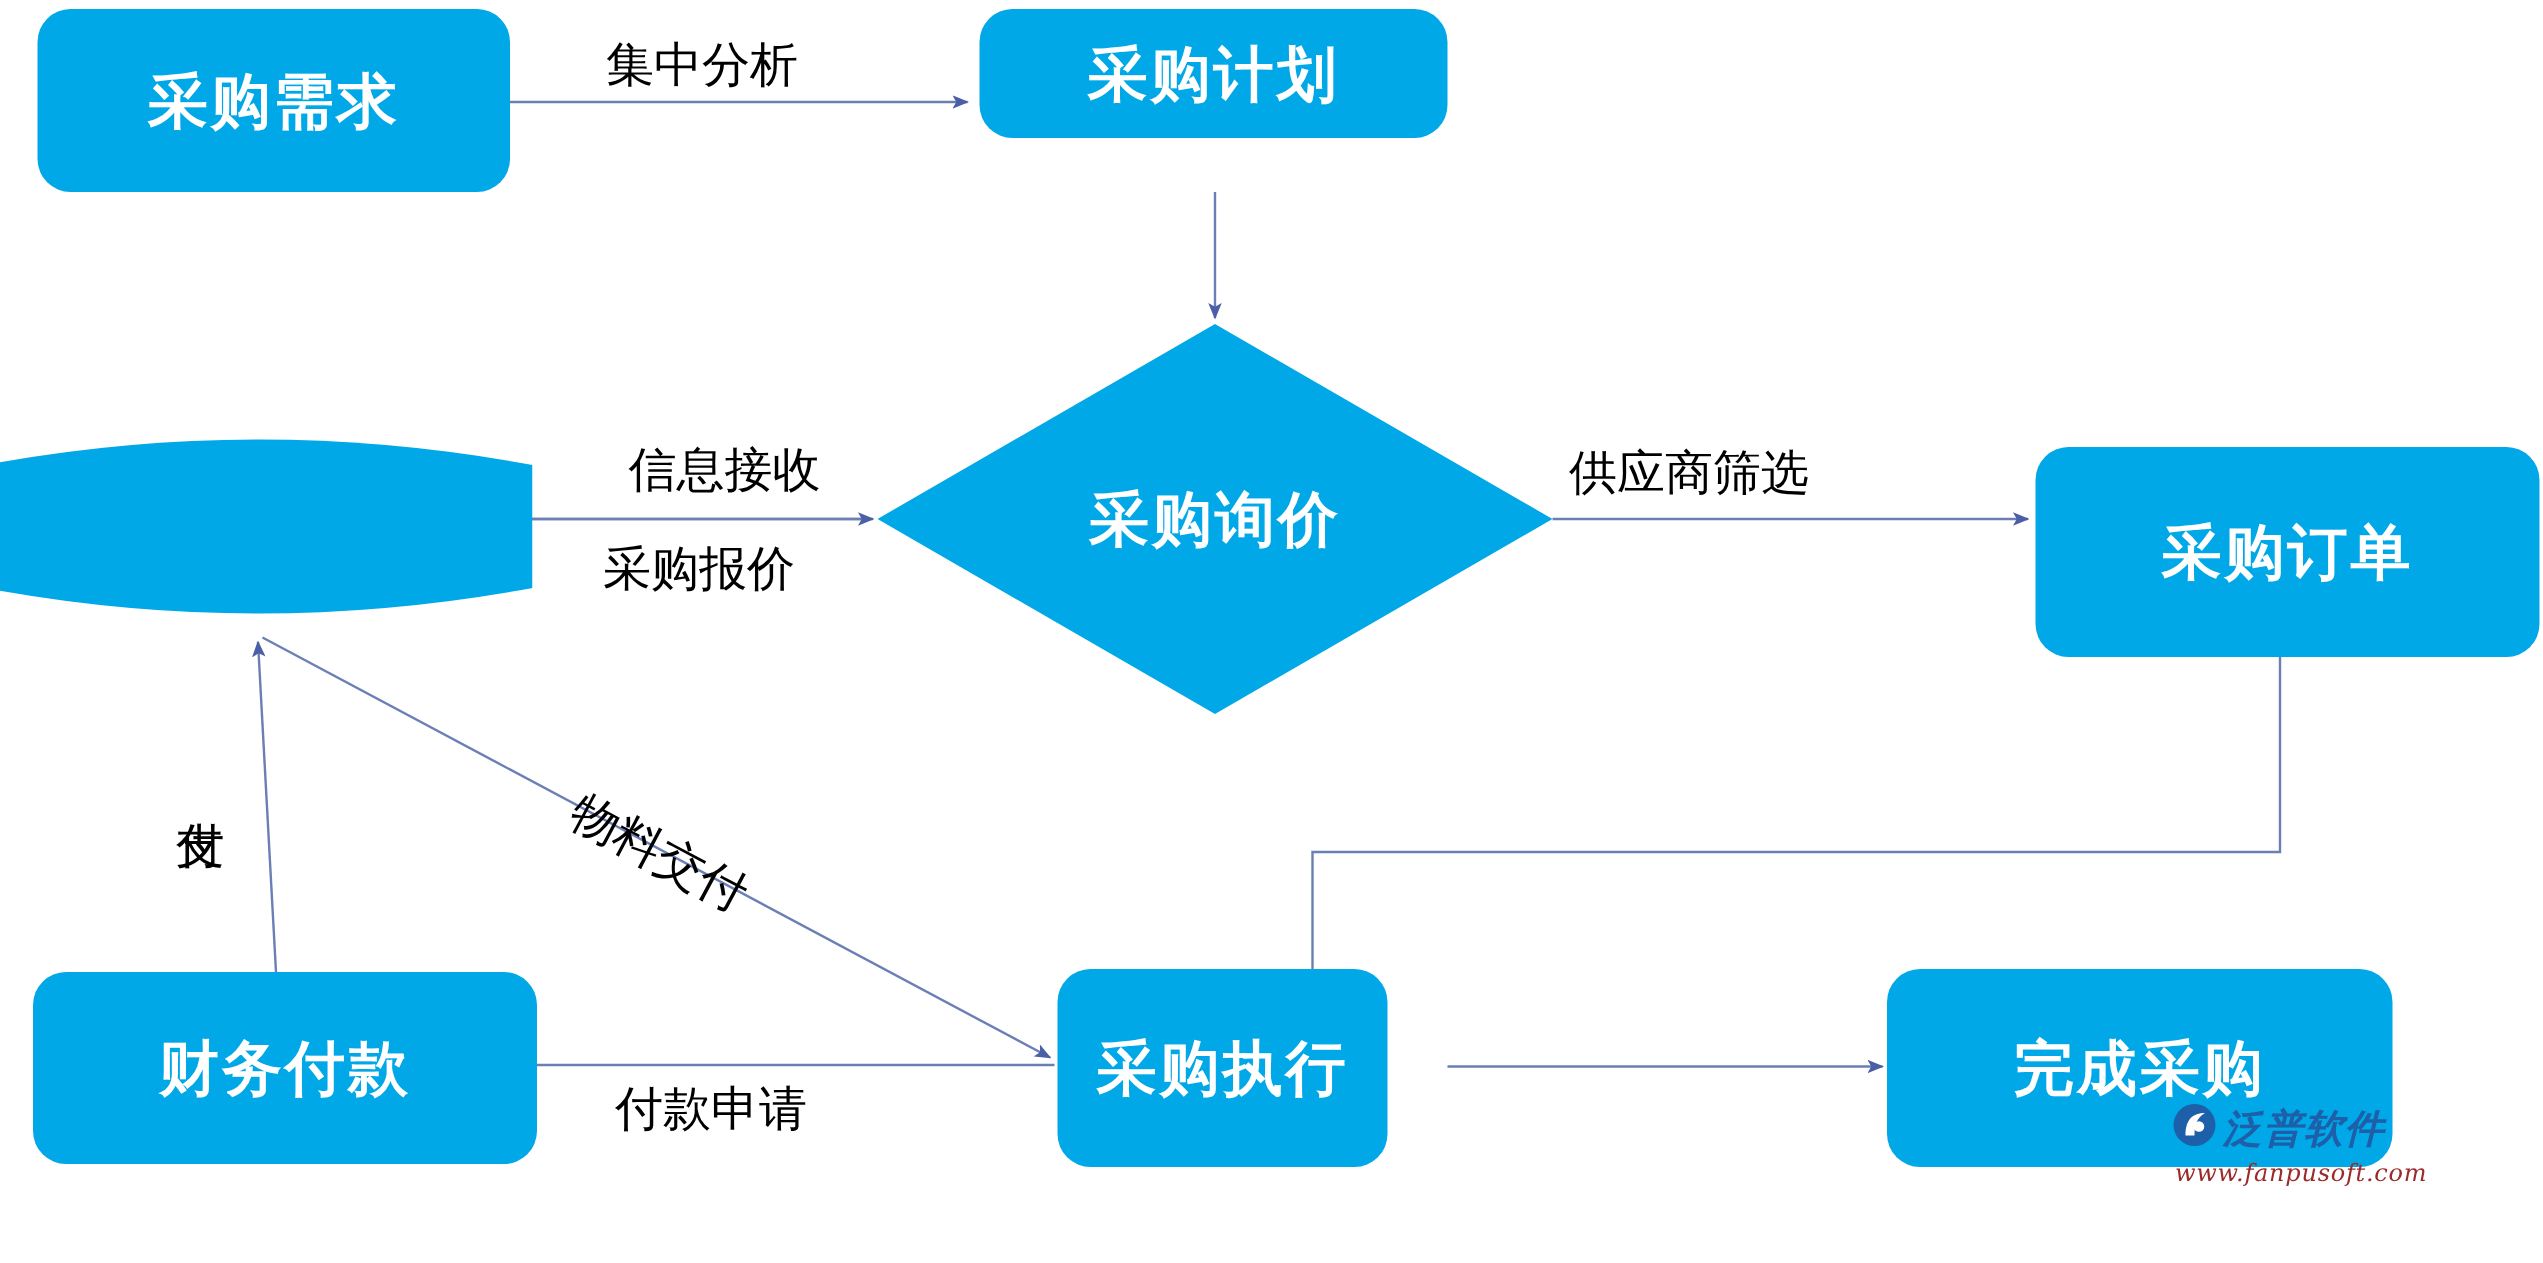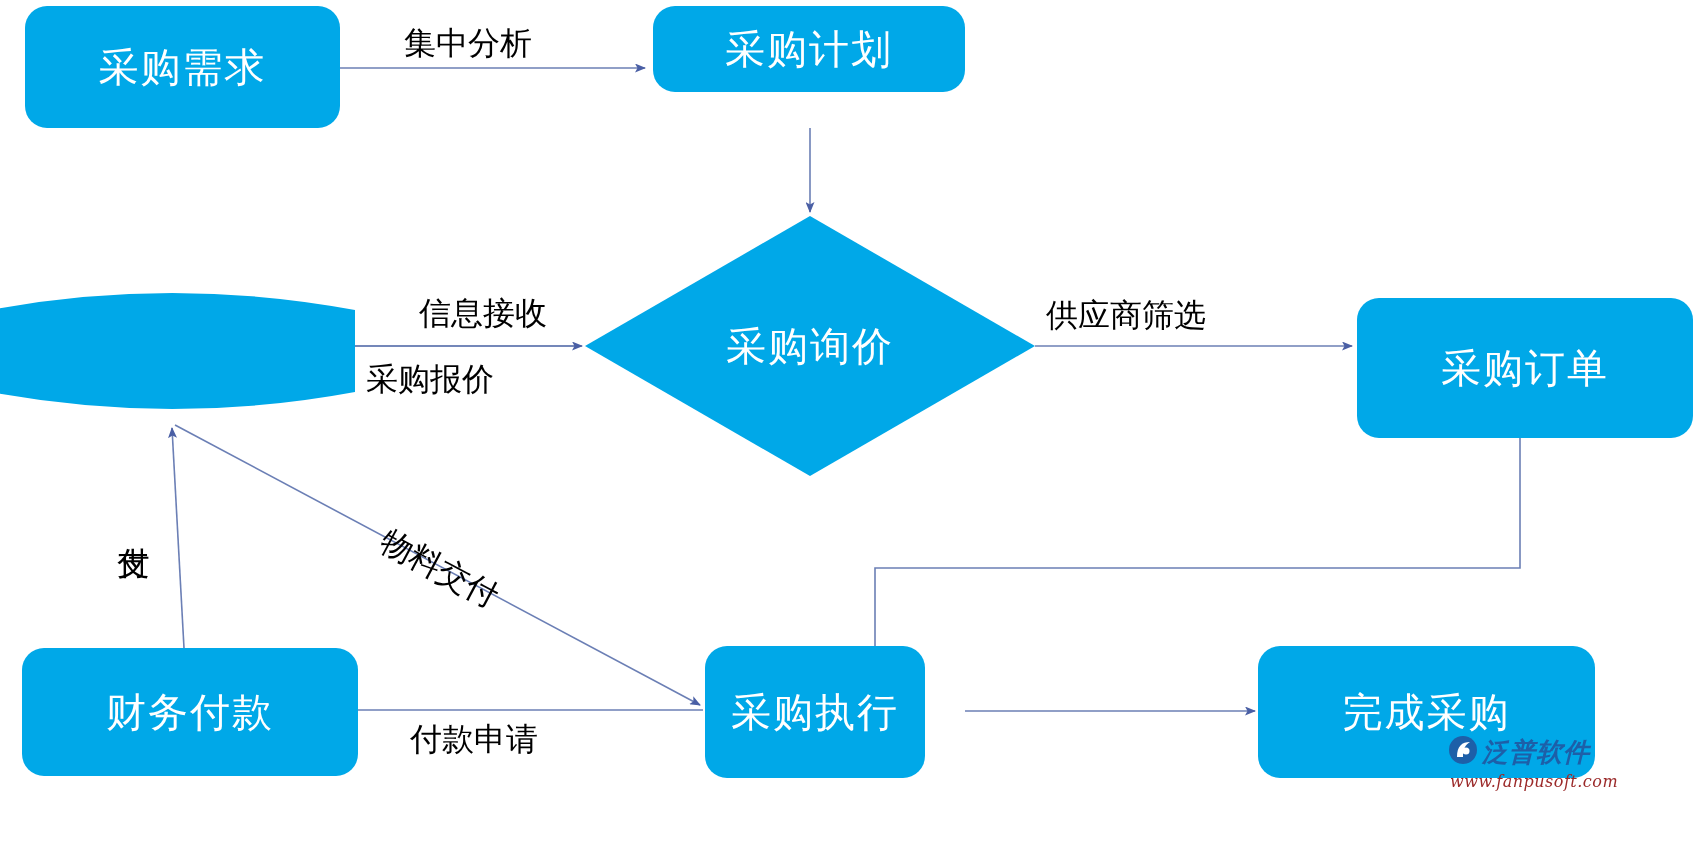--- a/index.html
+++ b/index.html
@@ -24,21 +24,21 @@
     width: 1695px;
     height: 842px;
   }
   .node {
     position: absolute;
     display: flex;
     align-items: center;
     justify-content: center;
     color: #ffffff;
     font-family: "DejaVu Sans", "Liberation Sans", sans-serif;
-    font-weight: normal;
+    font-weight: bold;
     letter-spacing: 2px;
     text-align: center;
     box-sizing: border-box;
     user-select: none;
   }
   .node-rect {
     background: #00a8e8;
     border-radius: 22px;
   }
   .node-label {
@@ -187,21 +187,21 @@
   </div>
 
   <div class="node node-rect" style="left:1258px; top:646px; width:337px; height:132px; font-size:40px;">
     <span class="node-label">完成采购</span>
   </div>
 
   <div class="edge-label" style="left:404px; top:22px; font-size:32px;">集中分析</div>
 
   <div class="edge-label" style="left:385px; top:292px; font-size:32px;margin-left:34px;">信息接收</div>
 
-  <div class="edge-label" style="left:366px; top:358px; font-size:32px;">采购报价</div>
+  <div class="edge-label" style="left:402px; top:358px; font-size:32px;">采购报价</div>
 
   <div class="edge-label" style="left:1046px; top:294px; font-size:32px;">供应商筛选</div>
 
   <div class="edge-label" style="left:393px; top:520px; font-size:32px; transform: rotate(28deg); transform-origin: left top;">物料交付</div>
 
   <div class="edge-label" style="left:410px; top:718px; font-size:32px;">付款申请</div>
 
   <div class="edge-label vertical" style="left:112px; top:522px; font-size:32px;">支付</div>
 
   <div class="watermark" style="left:1448px; top:735px;">

